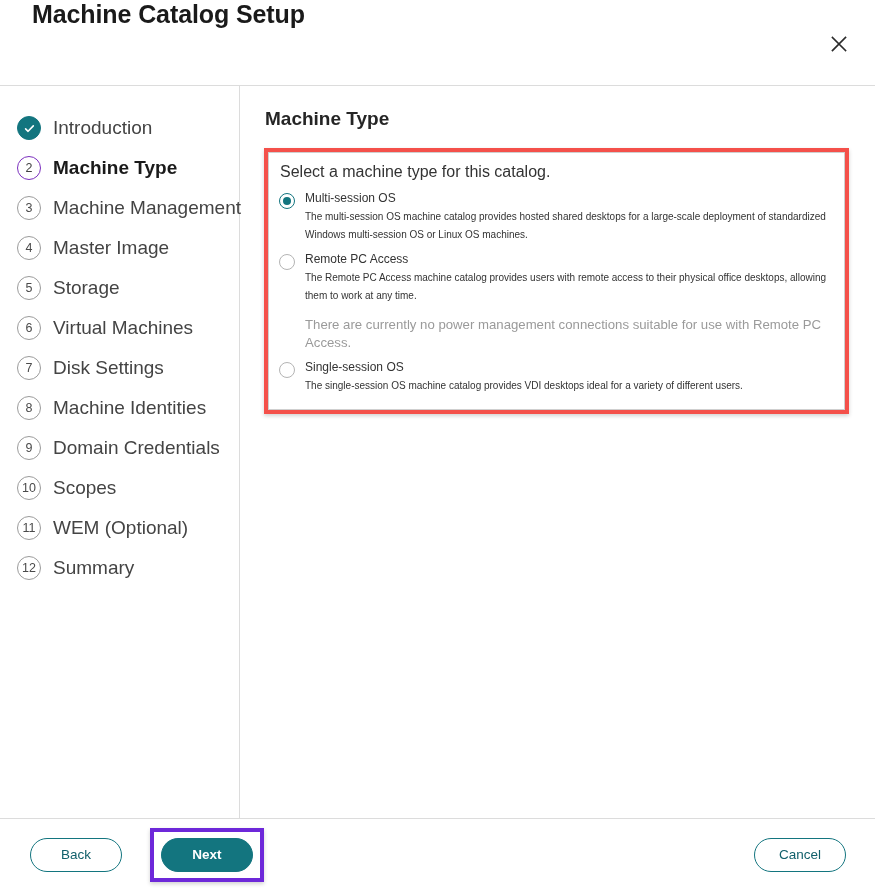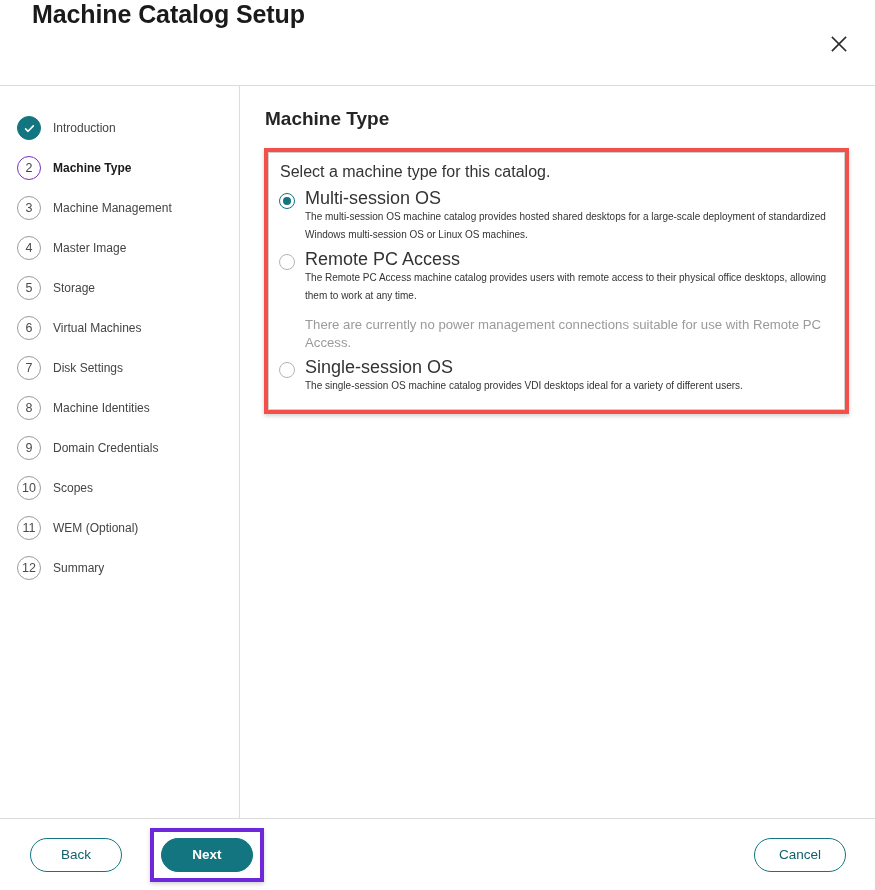--- a/index.html
+++ b/index.html
@@ -94,21 +94,21 @@
     color: #ffffff;
   }
   .step.done .step-marker svg { display: block; }
   .step.current .step-marker {
     border-color: #7b2fbe;
     border-width: 1.7px;
     color: #3f3f3f;
   }
   .step-label {
     margin-left: 12px;
-    font-size: 12px;
+    font-size: 19px;
     color: #444444;
     white-space: nowrap;
   }
   .step.current .step-label {
     color: #1a1a1a;
     font-weight: bold;
   }
 
   
   .wz-main {
@@ -174,21 +174,21 @@
     height: 8px;
     border-radius: 50%;
     background: #13757f;
   }
   .option-body {
     margin-left: 10px;
     flex: 1 1 auto;
     min-width: 0;
   }
   .option-label {
-    font-size: 18px;
+    font-size: 12px;
     color: #333333;
     line-height: 17px;
   }
   .option-desc {
     font-size: 10px;
     color: #333333;
     line-height: 18px;
     margin-top: 1px;
   }
   .option-note {

